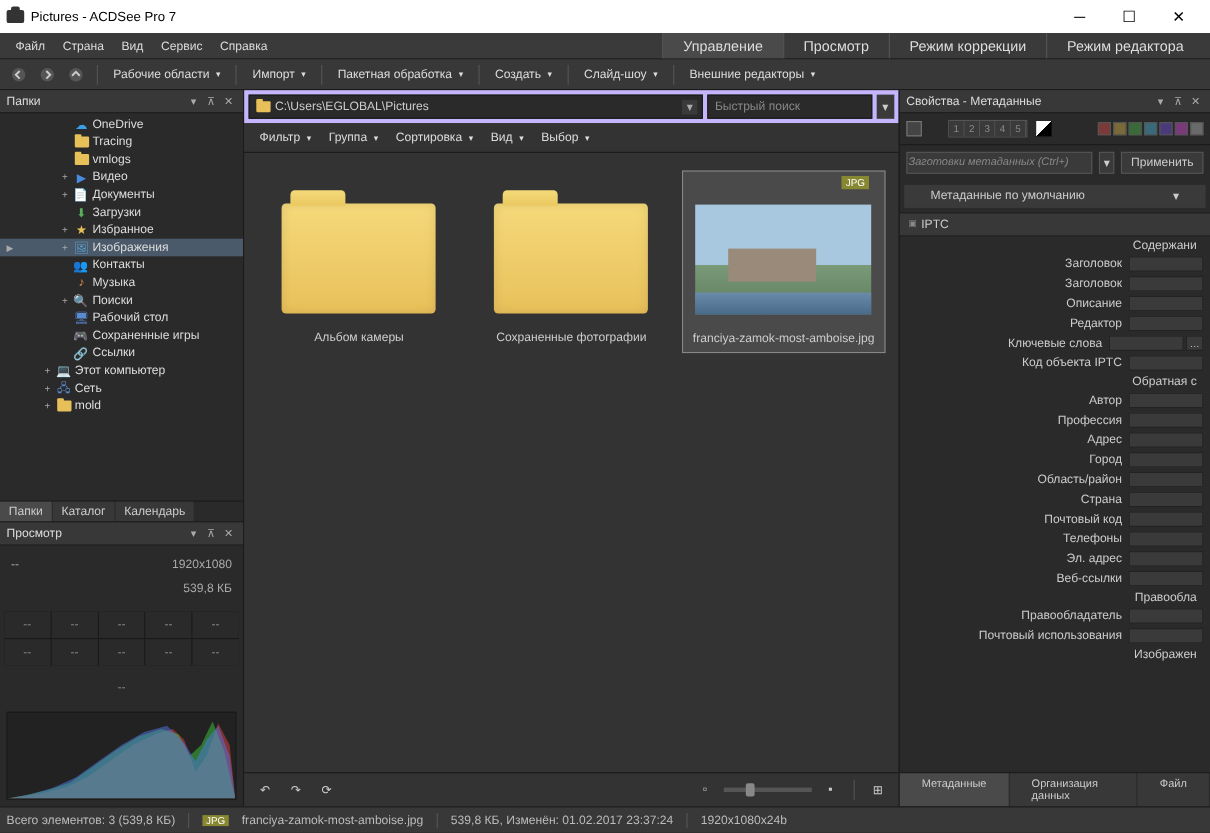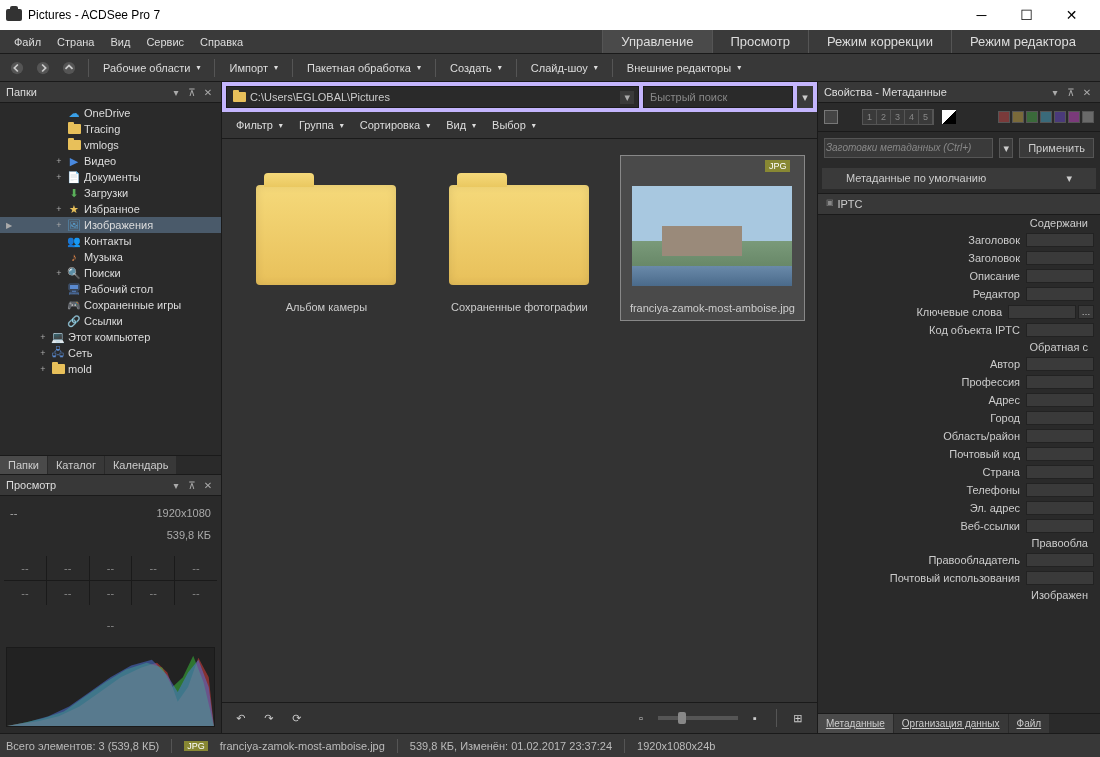--- a/index.html
+++ b/index.html
@@ -93,21 +93,21 @@
 .meta-sel::after { content:'▾'; margin-left: auto; }
 .section-hdr { background: #383838; padding: 4px 8px; display: flex; align-items: flex-start; gap: 4px; border-top: 1px solid #1a1a1a; border-bottom: 1px solid #1a1a1a; }
 .section-hdr::before { content:'▣'; font-size: 8px; color: #888; }
 .fields { flex: 1; overflow: auto; }
 .fld { display: flex; padding: 2px 6px; align-items: center; }
 .fld .lbl { flex: 1; text-align: right; padding-right: 6px; color: #ccc; font-size: 11px; }
 .fld .inp { width: 68px; height: 14px; background: #3a3a3a; border: 1px solid #222; }
 .fld .dots { width: 16px; height: 14px; background: #3a3a3a; border: 1px solid #222; margin-left: 2px; display: flex; align-items: center; justify-content: center; font-size: 9px; }
 .fld.subhdr .lbl { font-weight: normal; }
 .rtabs { display: flex; background: #2a2a2a; border-top: 1px solid #1a1a1a; }
-.rtab { padding: 4px 8px; background: #383838; margin-right: 1px; font-size: 10px; text-decoration: underline; }
+.rtab { padding: 4px 20px; background: #383838; margin-right: 1px; font-size: 10px; }
 .rtab.active { background: #4a4a4a; }
 
 
 .status { background: #383838; height: 24px; display: flex; align-items: center; padding: 0 6px; gap: 12px; border-top: 1px solid #1a1a1a; color: #bbb; }
 .status .divider { width: 1px; height: 14px; background: #555; }
 .jpg-badge { background: #888833; color: #fff; padding: 0 3px; font-size: 9px; }
 </style>
 </head>
 <body>
 
@@ -451,25 +451,25 @@
         </div>
         <div class="fld">
           <div class="lbl">Город</div>
           <div class="inp"></div>
         </div>
         <div class="fld">
           <div class="lbl">Область/район</div>
           <div class="inp"></div>
         </div>
         <div class="fld">
+          <div class="lbl">Страна</div>
+          <div class="inp"></div>
+        </div>
+        <div class="fld">
           <div class="lbl">Почтовый код</div>
-          <div class="inp"></div>
-        </div>
-        <div class="fld">
-          <div class="lbl">Страна</div>
           <div class="inp"></div>
         </div>
         <div class="fld">
           <div class="lbl">Телефоны</div>
           <div class="inp"></div>
         </div>
         <div class="fld">
           <div class="lbl">Эл. адрес</div>
           <div class="inp"></div>
         </div>

